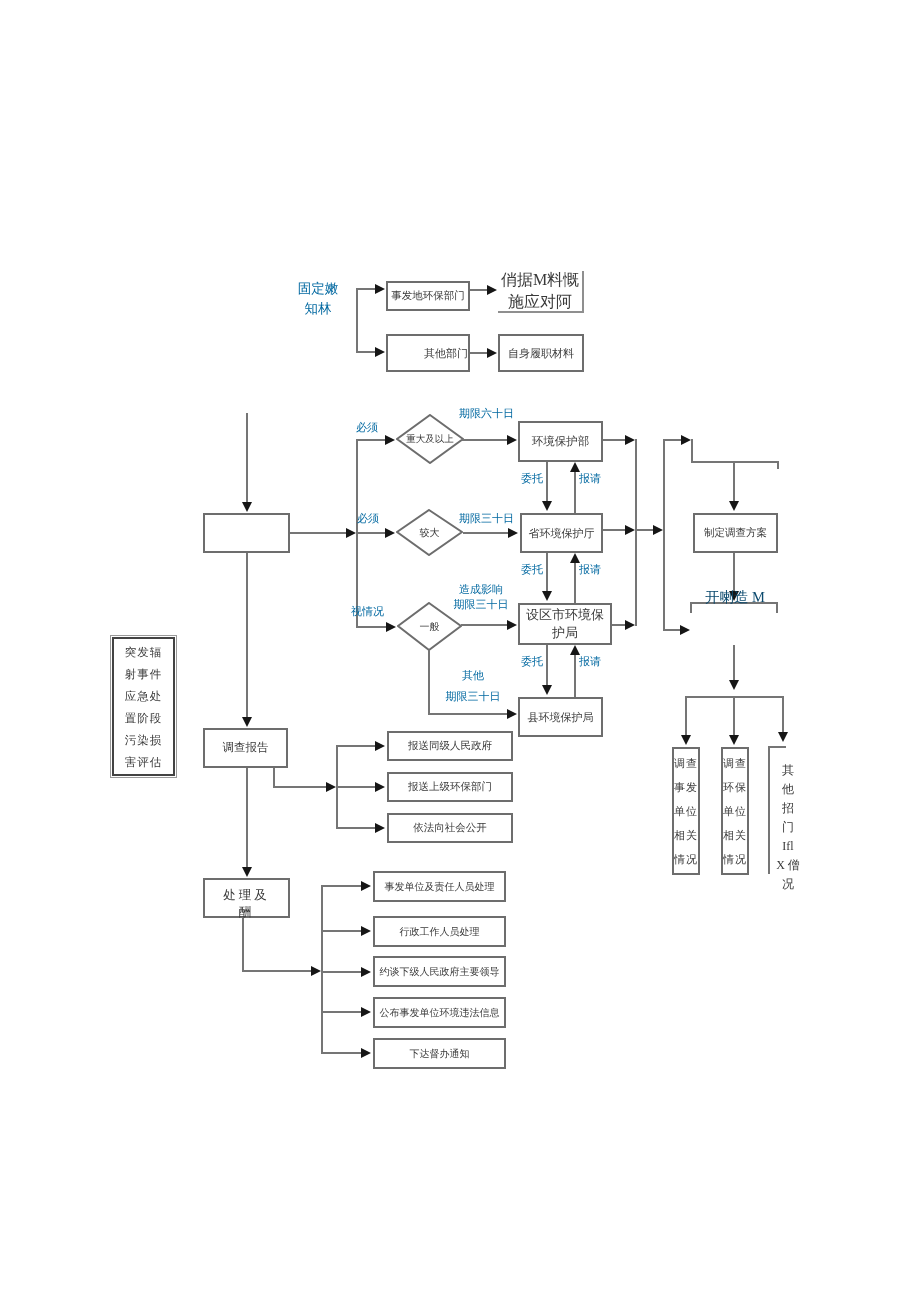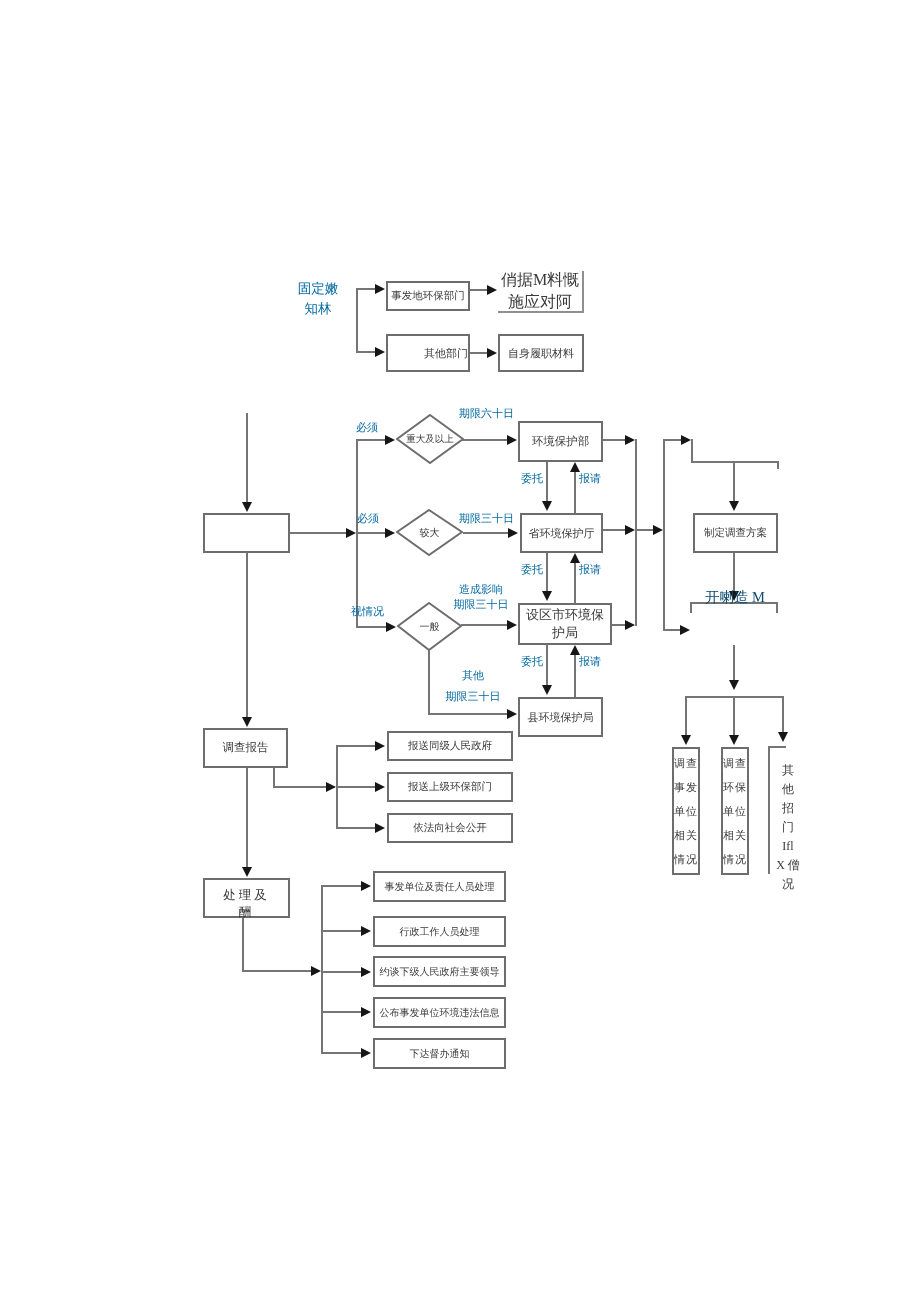--- a/index.html
+++ b/index.html
@@ -42,20 +42,26 @@
   <div class="ar r" style="left:487px;top:285px;"></div>
   <div class="box" style="left:498px;top:271px;width:86px;height:42px;font-size:16px;border:none;border-bottom:2px solid #8f8f8f;border-right:2px solid #8f8f8f;">俏据M料慨
 施应对阿</div>
   <div class="hl" style="left:356px;top:351px;width:20px;"></div>
   <div class="ar r" style="left:375px;top:347px;"></div>
   <div class="box" style="left:386px;top:334px;width:84px;height:38px;padding-left:36px;">其他部门</div>
   <div class="hl" style="left:470px;top:352px;width:18px;"></div>
   <div class="ar r" style="left:487px;top:348px;"></div>
   <div class="box" style="left:498px;top:334px;width:86px;height:38px;">自身履职材料</div>
 
+  <div class="box vtext" style="left:112px;top:637px;width:63px;height:139px;border:2px solid #434343;outline:1px solid #9a9a9a;outline-offset:1px;font-size:11.5px;line-height:22px;">突发辐
+射事件
+应急处
+置阶段
+污染损
+害评估</div>
 
   <div class="vl" style="left:246px;top:413px;height:90px;"></div>
   <div class="ar d" style="left:242px;top:502px;"></div>
   <div class="box" style="left:203px;top:513px;width:87px;height:40px;"></div>
   <div class="vl" style="left:246px;top:553px;height:165px;"></div>
   <div class="ar d" style="left:242px;top:717px;"></div>
   <div class="vl" style="left:246px;top:768px;height:100px;"></div>
   <div class="ar d" style="left:242px;top:867px;"></div>
 
   <div class="hl" style="left:290px;top:532px;width:57px;"></div>

